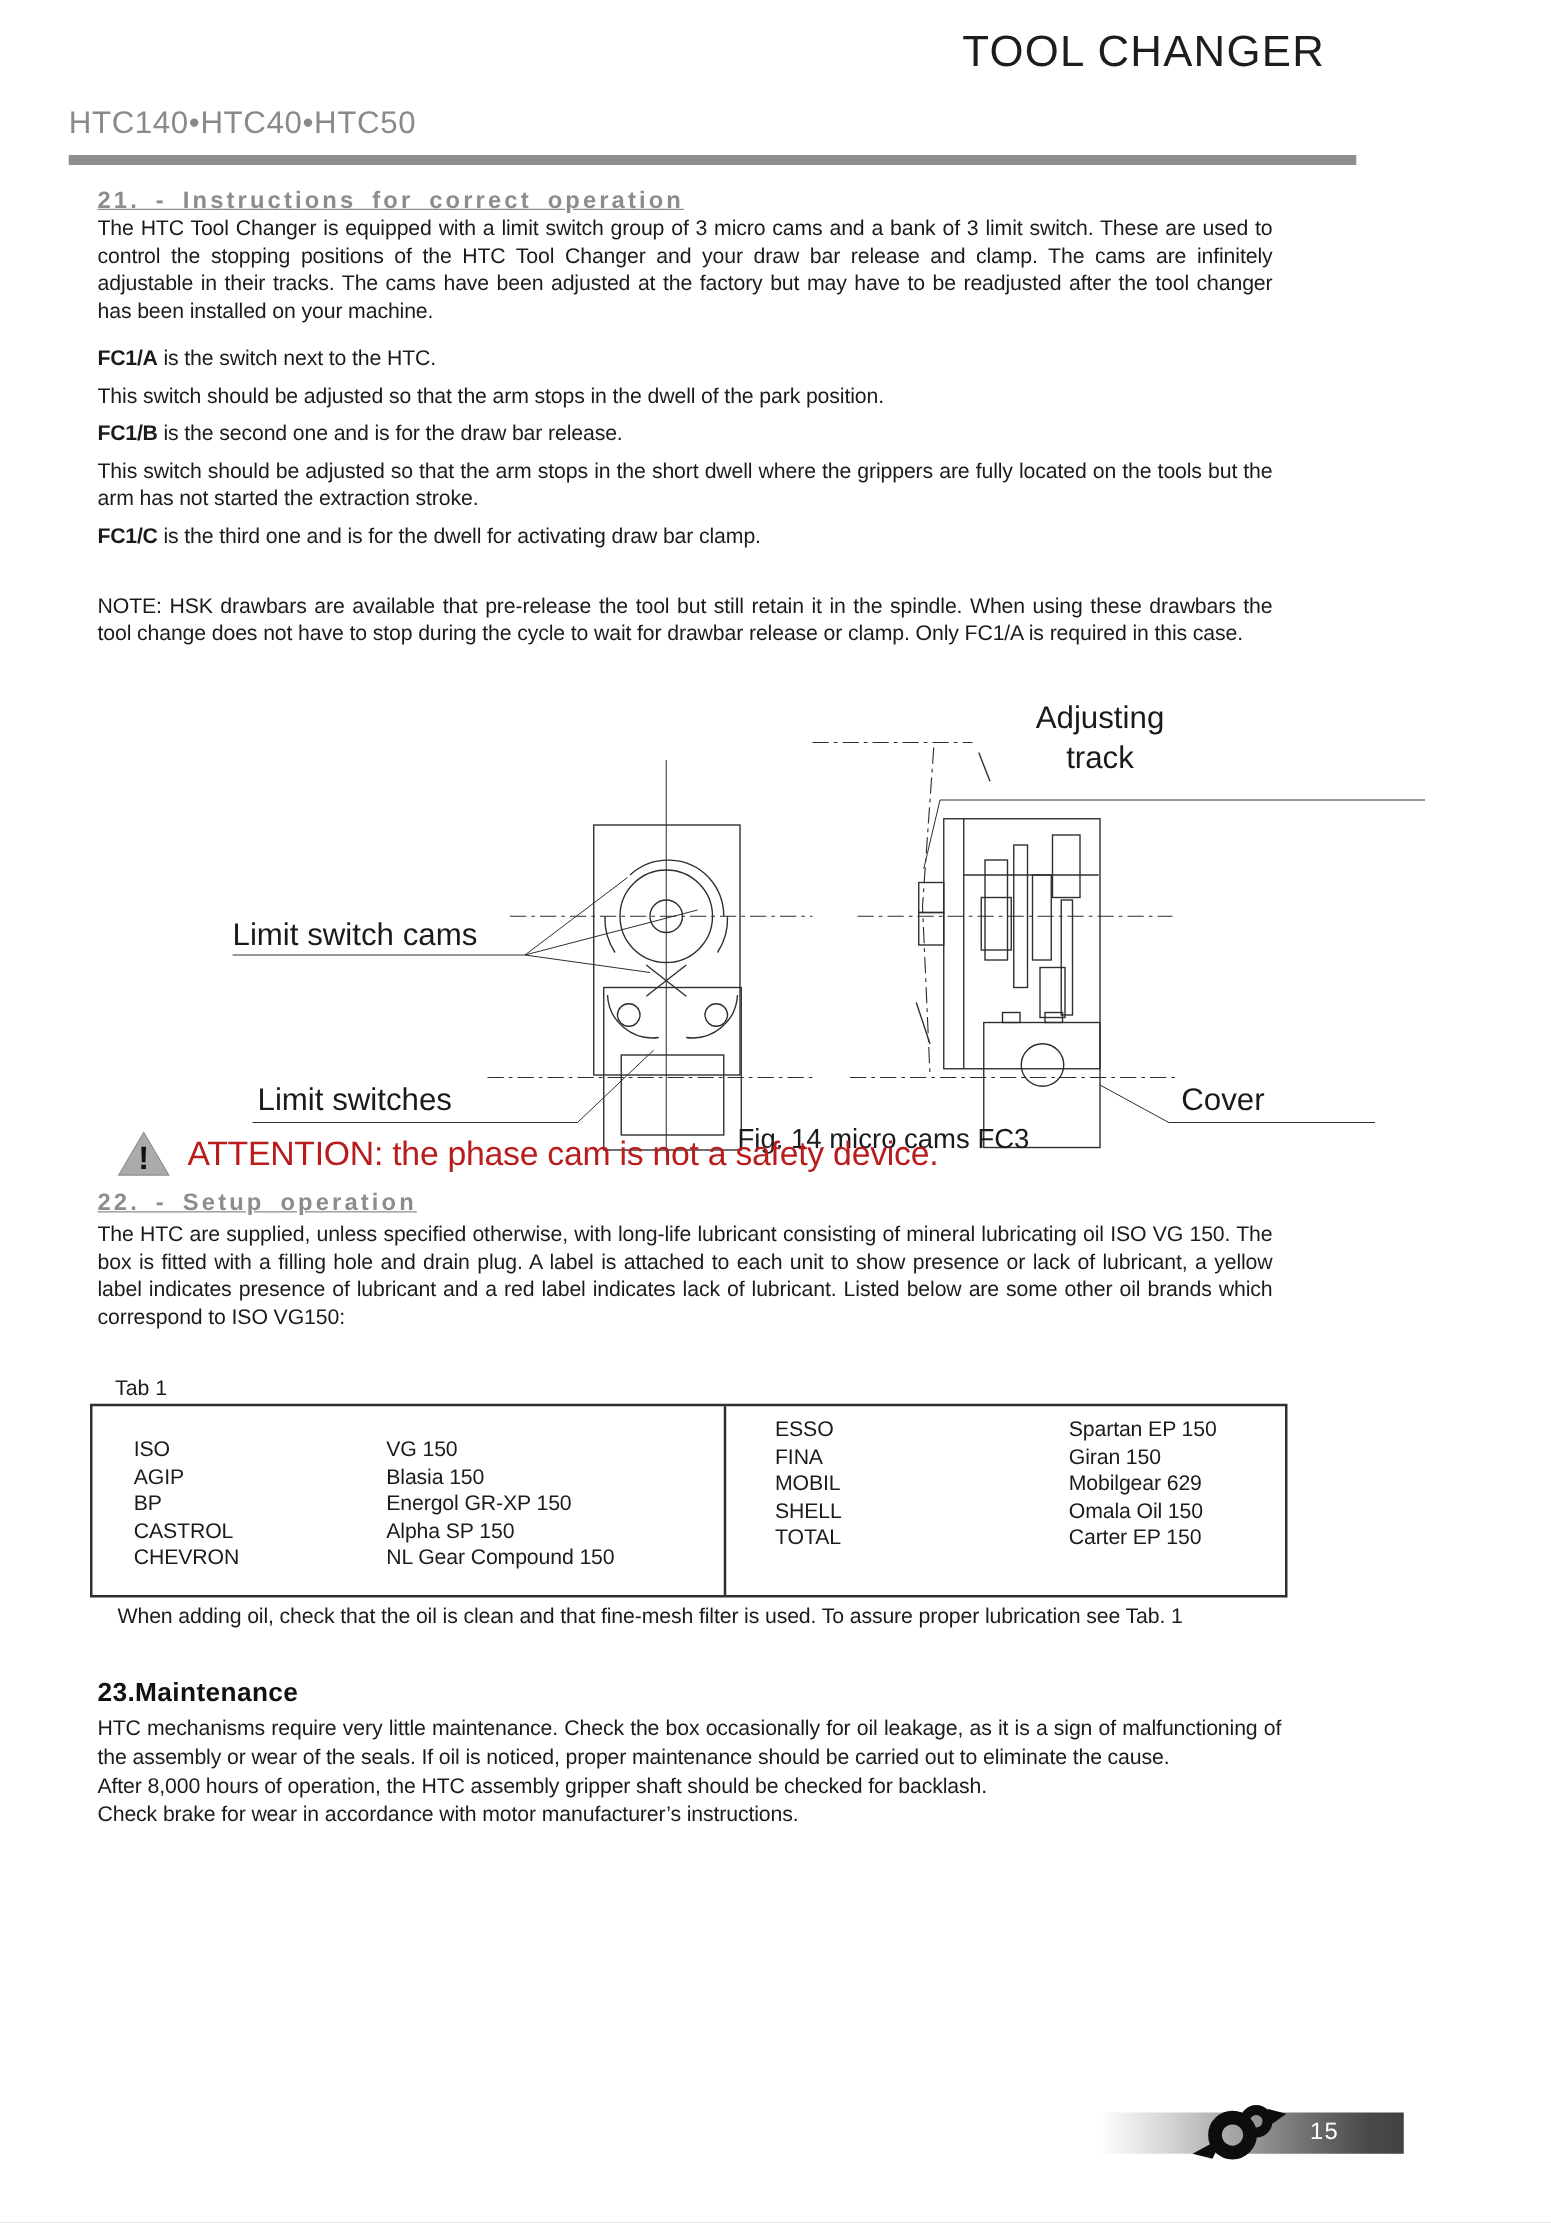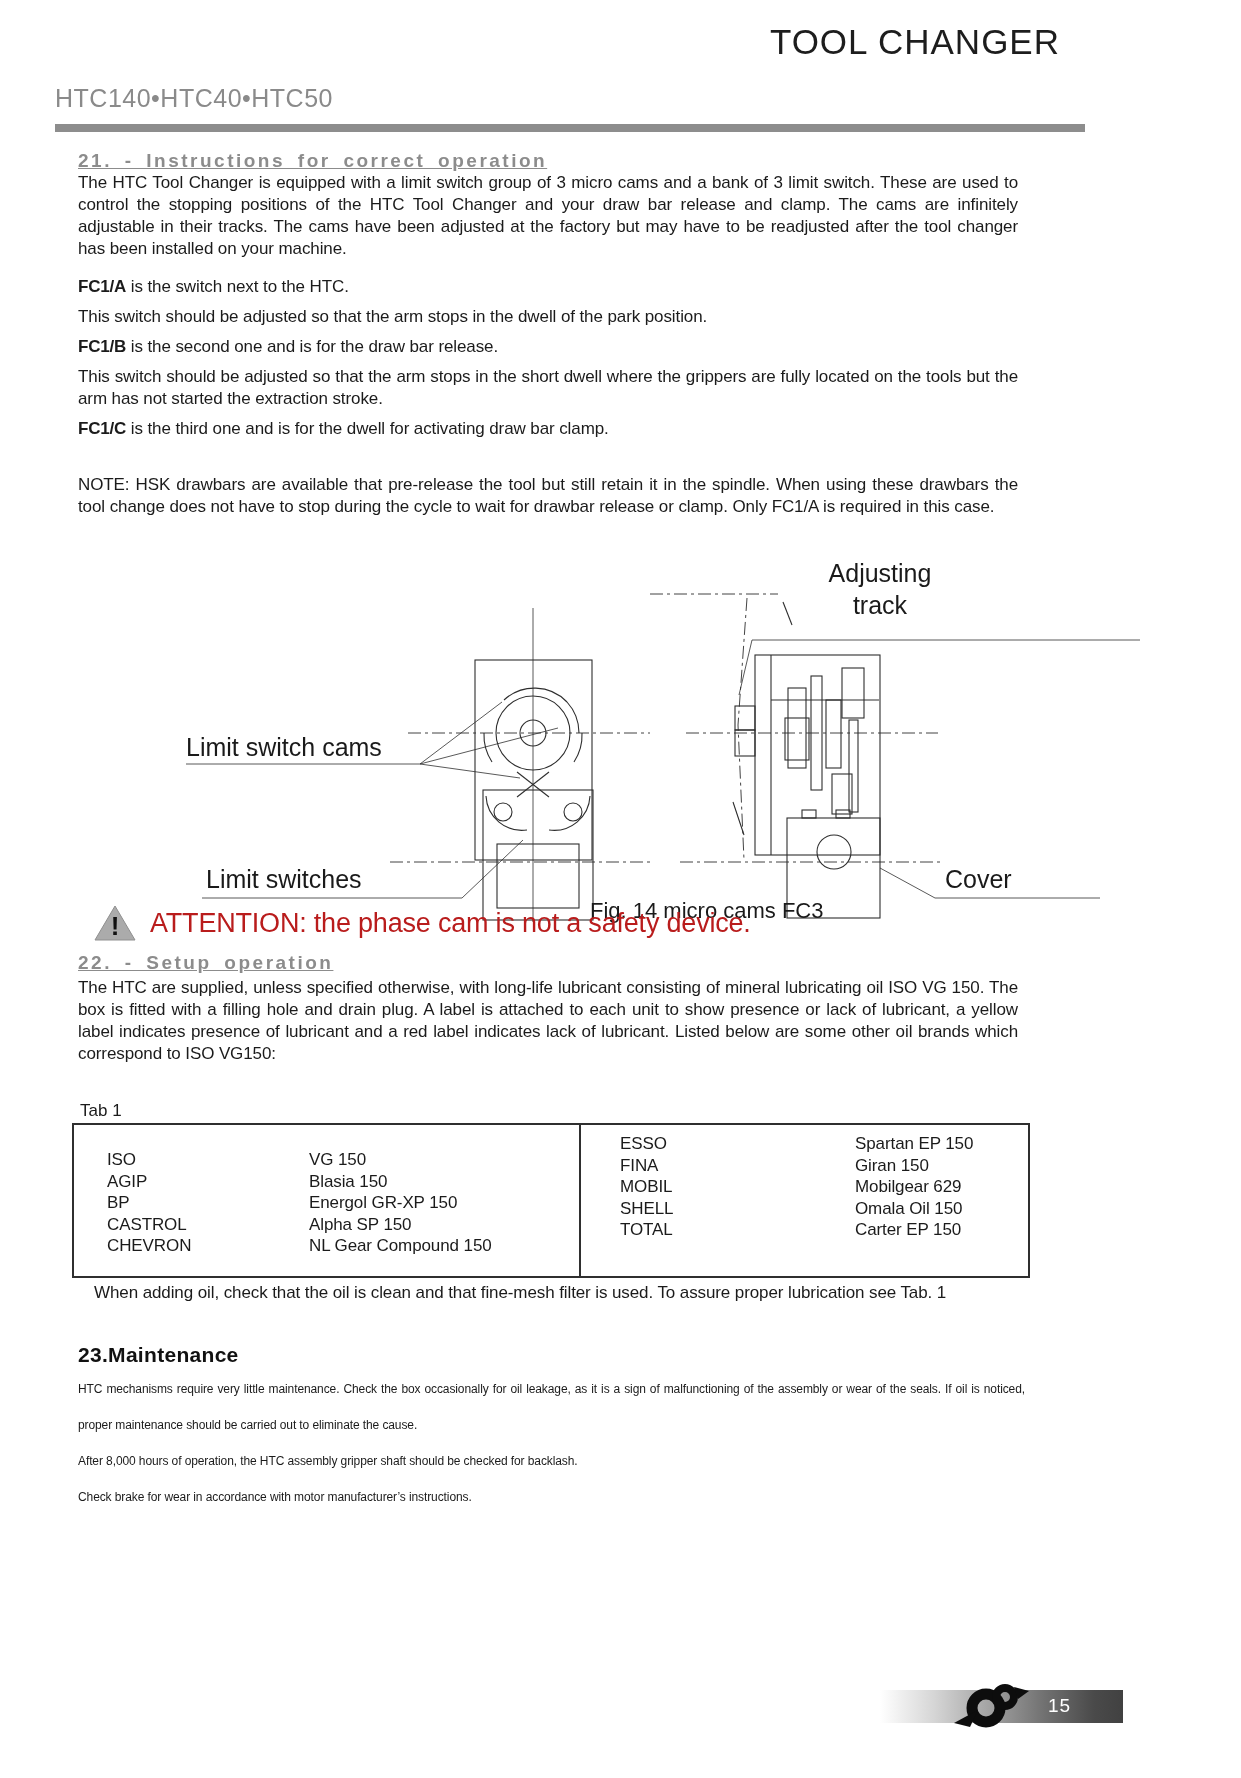--- a/index.html
+++ b/index.html
@@ -7,38 +7,38 @@
         font-family:"Liberation Sans",sans-serif;color:#1b1b1b;overflow:hidden;
         border-right:1px solid #cfcfcf;border-bottom:1px solid #cfcfcf;}
   .abs{position:absolute;}
   .doc-title{font-size:35px;letter-spacing:1px;color:#1d1d1d;font-weight:400;}
   .models{font-size:25px;color:#8a8a8a;letter-spacing:0.5px;font-weight:400;text-align:center;}
   .rule{background:#8d8d8d;height:8px;}
   .h-gray{font-size:19px;font-weight:700;color:#8c8c8c;letter-spacing:2.5px;word-spacing:5px;text-decoration:underline;}
   .h-black{font-size:21px;font-weight:700;color:#111;letter-spacing:0.3px;}
   .body{font-size:17px;line-height:22px;color:#1b1b1b;letter-spacing:-0.1px;margin:0;}
   .just{text-align:justify;}
-  .m-body{font-size:12px;line-height:36px;letter-spacing:-0.1px;}
+  .m-body{font-size:17px;line-height:23px;letter-spacing:-0.1px;}
   .fcline b{letter-spacing:-0.2px;}
   
   svg .ln{fill:none;stroke:#2e2e2e;stroke-width:1.1;}
   svg .thin{fill:none;stroke:#2e2e2e;stroke-width:0.8;}
   svg .dashdot{fill:none;stroke:#2e2e2e;stroke-width:0.9;stroke-dasharray:13 4 3 4;}
   svg .figlabel{font-size:25px;fill:#1a1a1a;font-family:"Liberation Sans",sans-serif;}
   svg .figcaption{font-size:22px;fill:#1a1a1a;font-family:"Liberation Sans",sans-serif;}
   .attn{display:flex;align-items:center;gap:13px;}
   .attn-text{font-size:27px;color:#b91c1c;letter-spacing:-0.2px;}
   
   .oiltable{border:2px solid #2f2f2f;background:#fff;}
   .tbl-divider{position:absolute;top:0;bottom:0;width:2px;background:#2f2f2f;}
   .tbl-half{position:absolute;top:0;}
   .tbl-row{display:grid;line-height:21.5px;font-size:17px;letter-spacing:-0.1px;}
   .tbl-left .tbl-row{grid-template-columns:202px 1fr;}
   .tbl-right .tbl-row{grid-template-columns:235px 1fr;}
-  .tab-label{font-size:17px;}
+  .tab-label{font-size:17px;margin-left:12px;}
   
   .footer-bar{background:linear-gradient(90deg,#ffffff 0%,#d6d6d6 22%,#a3a3a3 45%,#707070 68%,#4a4a4a 88%,#414141 100%);}
   .page-num{position:absolute;left:168px;top:5px;color:#ffffff;font-size:19px;letter-spacing:1px;}
 </style>
 </head>
 <body>
 
 <div class="page">
 
   <div class="abs doc-title" style="top:22px;right:181px;">TOOL CHANGER</div>

